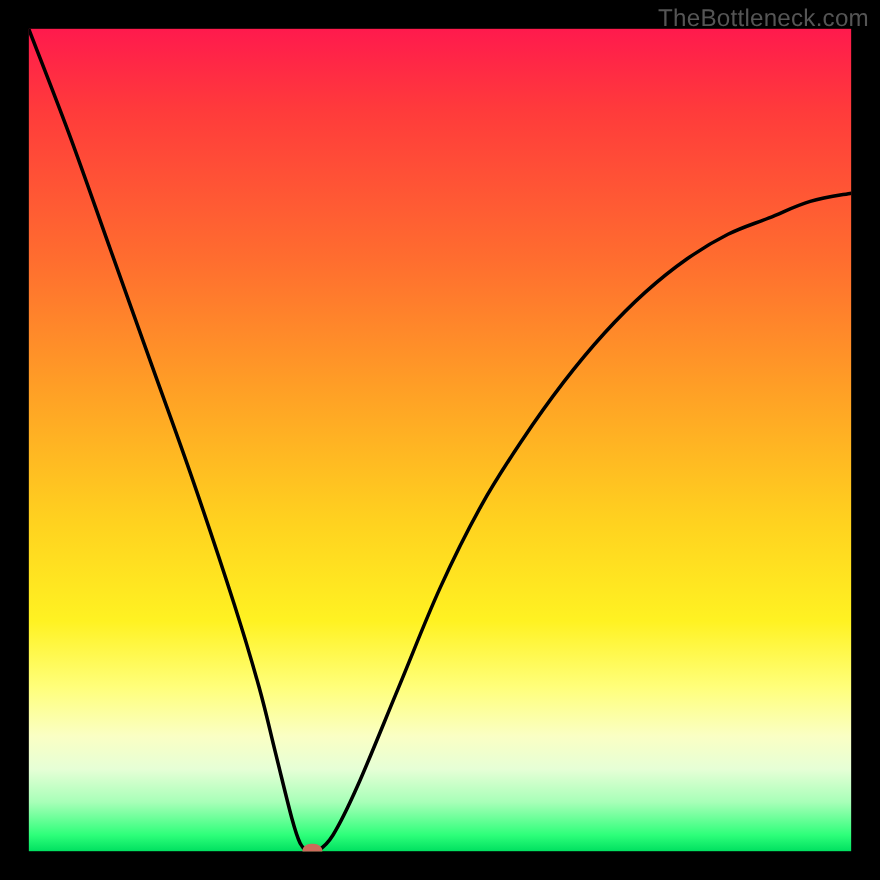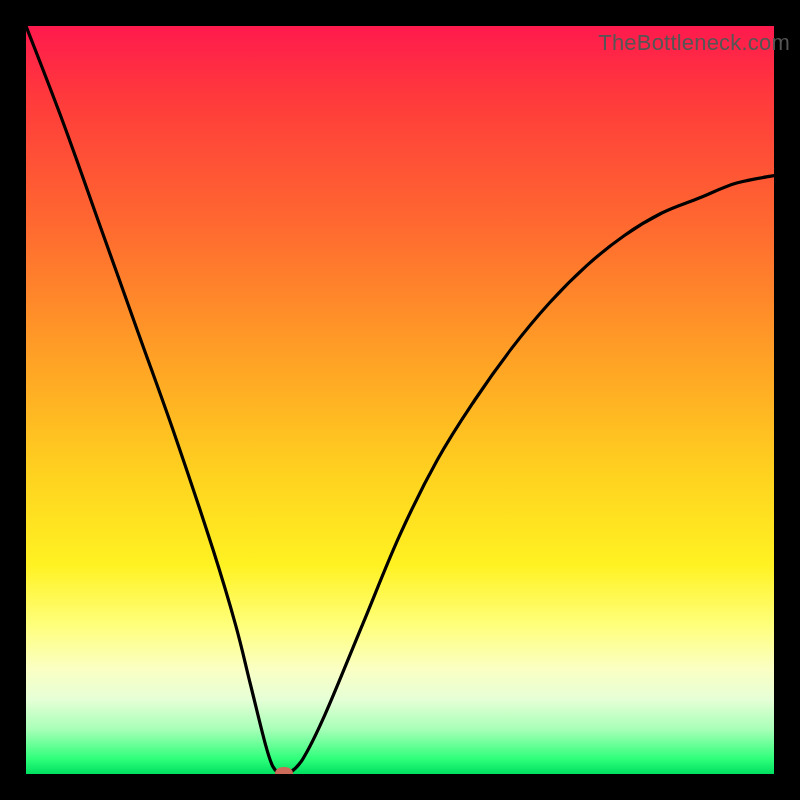--- a/index.html
+++ b/index.html
@@ -45,21 +45,20 @@
   }
   .attribution {
     position: absolute;
     top: 4px;
     right: 10px;
     color: #555;
     font-size: 22px;
     font-weight: 500;
     letter-spacing: 0.2px;
     user-select: none;
-    margin-top: 26px;
   }
   svg.curve {
     position: absolute;
     inset: 0;
   }
   .marker {
     position: absolute;
     width: 18px;
     height: 14px;
     border-radius: 8px / 6px;

